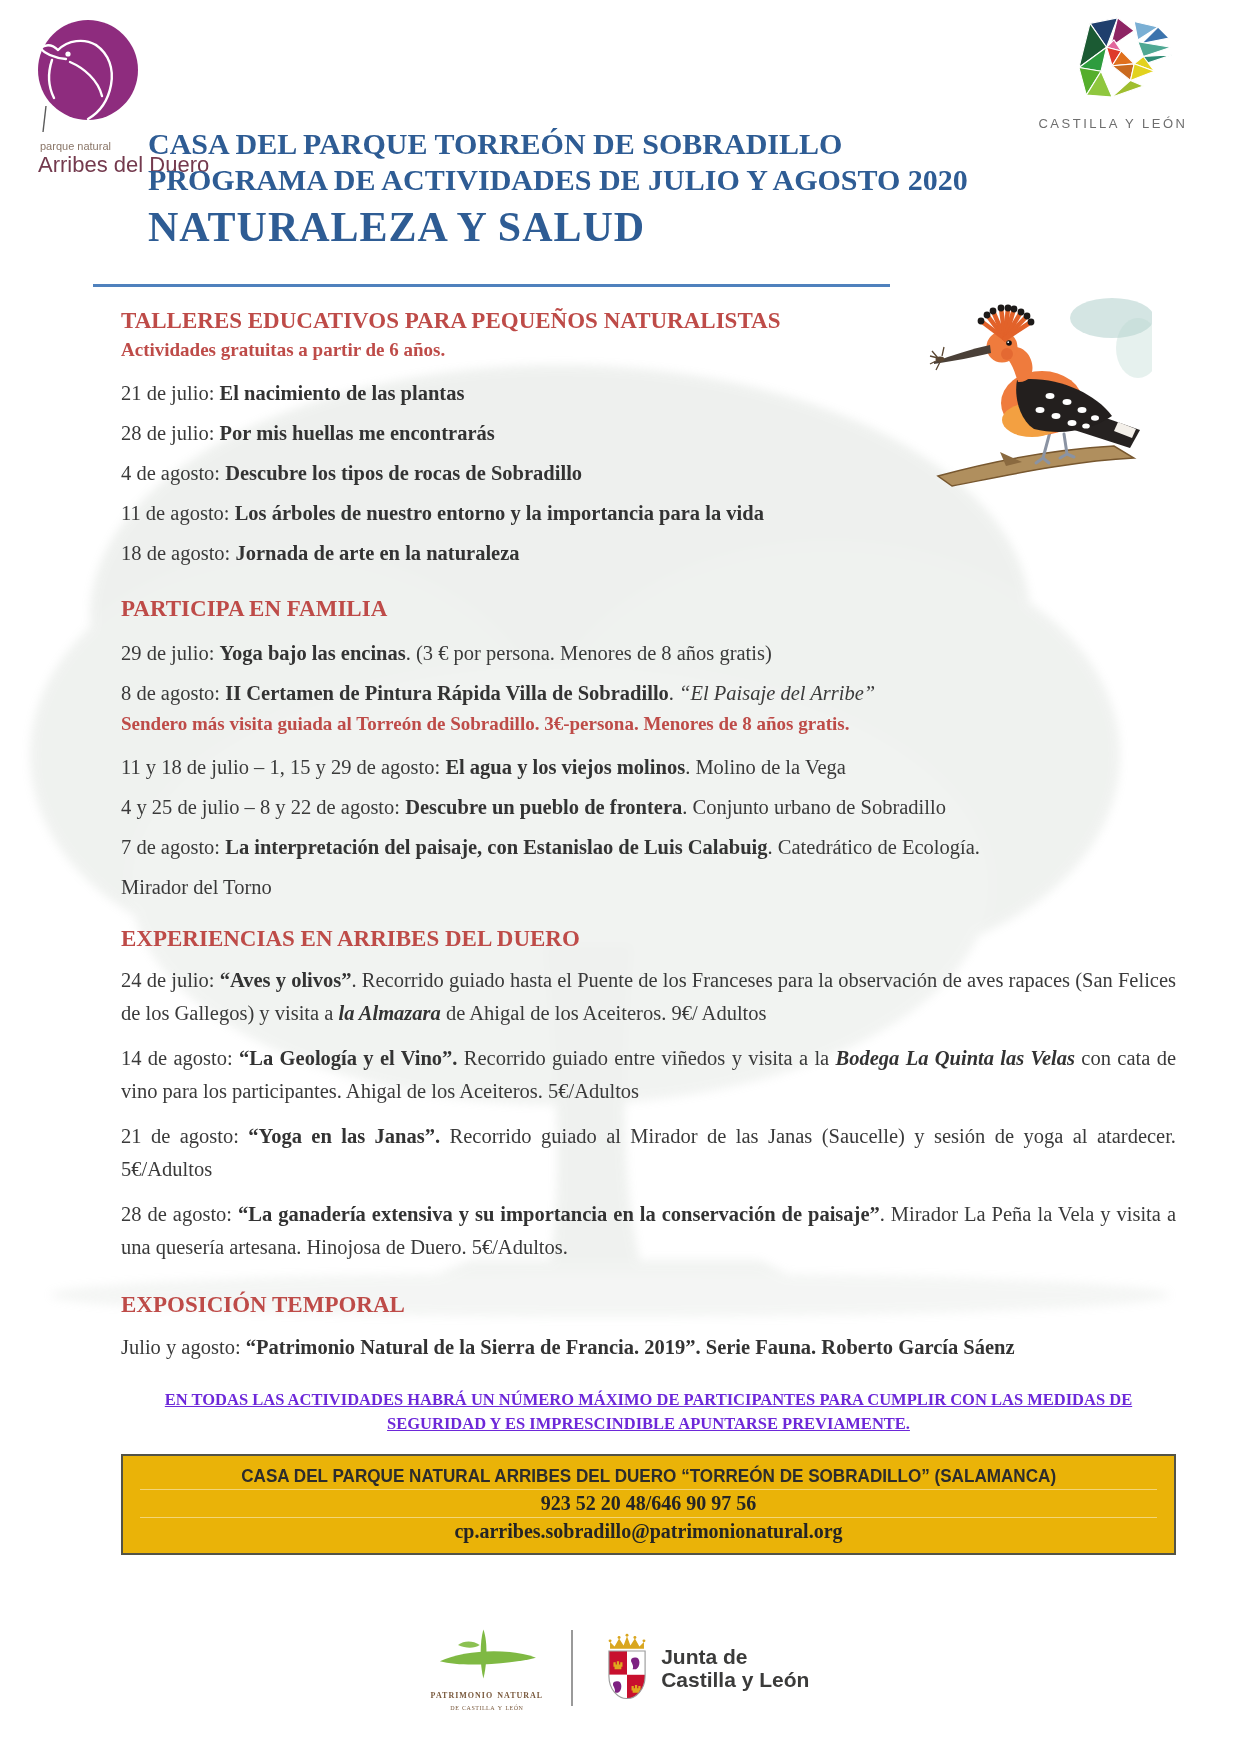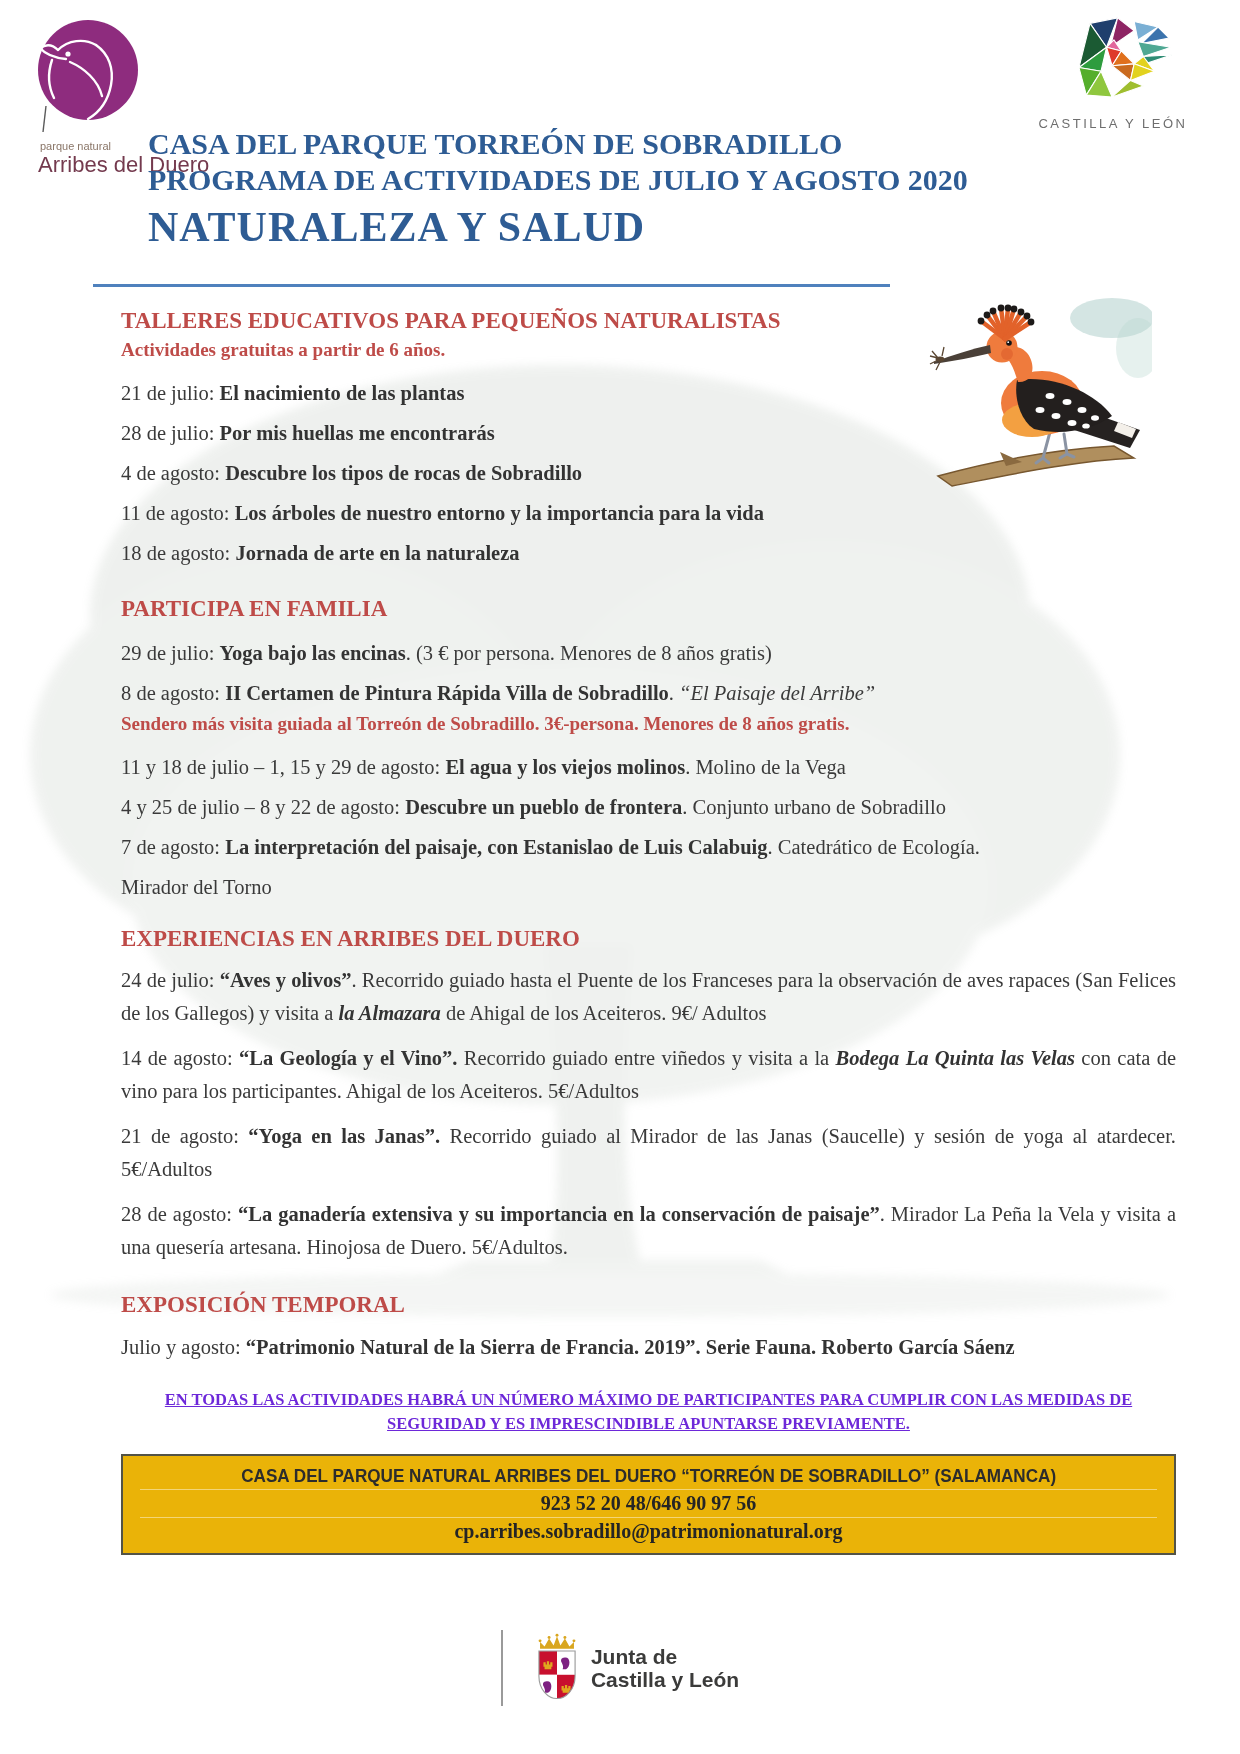--- a/index.html
+++ b/index.html
@@ -237,20 +237,29 @@
     <p class="disclaimer">EN TODAS LAS ACTIVIDADES HABRÁ UN NÚMERO MÁXIMO DE PARTICIPANTES PARA CUMPLIR CON LAS MEDIDAS DE SEGURIDAD Y ES IMPRESCINDIBLE APUNTARSE PREVIAMENTE.</p>
 
     <div class="contact-box">
       <div class="contact-line1"><span class="condensed">CASA DEL PARQUE NATURAL ARRIBES DEL DUERO “TORREÓN DE SOBRADILLO” (SALAMANCA)</span></div>
       <div class="contact-line2">923 52 20 48/646 90 97 56</div>
       <div class="contact-line3">cp.arribes.sobradillo@patrimonionatural.org</div>
     </div>
   </div>
 
   <div class="footer-logos">
+    <div class="patrimonio">
+      <svg width="110" height="58" viewBox="0 0 120 64" aria-hidden="true">
+        <path d="M8,40 C35,27 85,25 114,36 C85,43 34,47 8,40 Z" fill="#7fb943"></path>
+        <path d="M56,5 C61,18 60,44 56,59 C52,44 52,18 56,5 Z" fill="#7fb943"></path>
+        <path d="M52,22 C44,17 35,17 28,22 C37,26 46,26 52,22 Z" fill="#8cc152"></path>
+      </svg>
+      <span class="p-line1">patrimonio natural</span>
+      <span class="p-line2">de castilla y león</span>
+    </div>
     <div class="logo-divider"></div>
     <div class="junta">
       <svg width="52" height="72" viewBox="0 0 46 62" aria-hidden="true">
         <g fill="#d9a61f">
           <path d="M8,14 L8,8 L12,12 L16,5 L20,11 L23,3 L26,11 L30,5 L34,12 L38,8 L38,14 Z"></path>
           <circle cx="8" cy="7" r="1.3"></circle>
             <circle cx="16" cy="4" r="1.3"></circle>
             <circle cx="23" cy="2" r="1.3"></circle>
           <circle cx="30" cy="4" r="1.3"></circle>
             <circle cx="38" cy="7" r="1.3"></circle>

